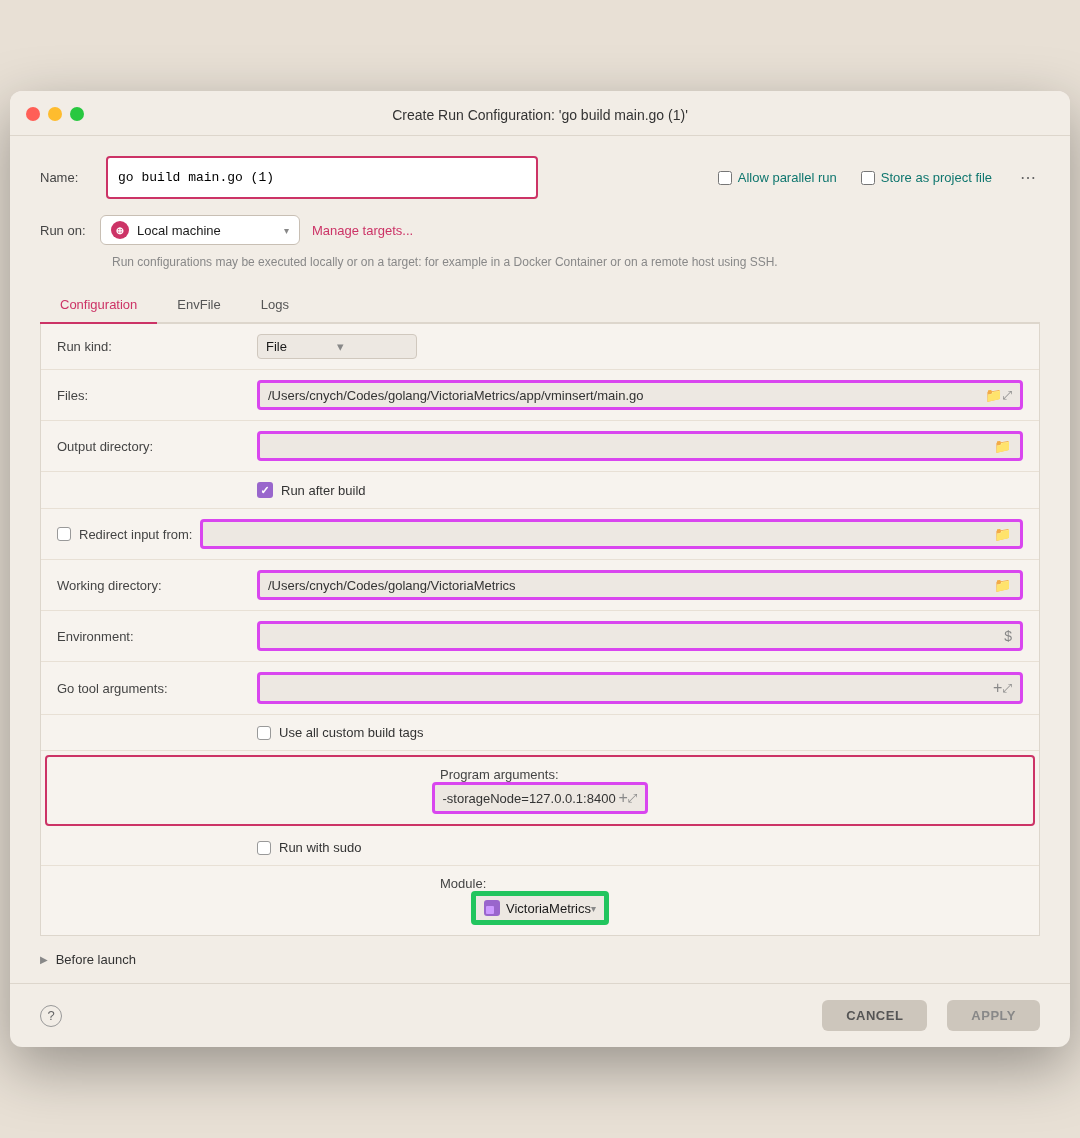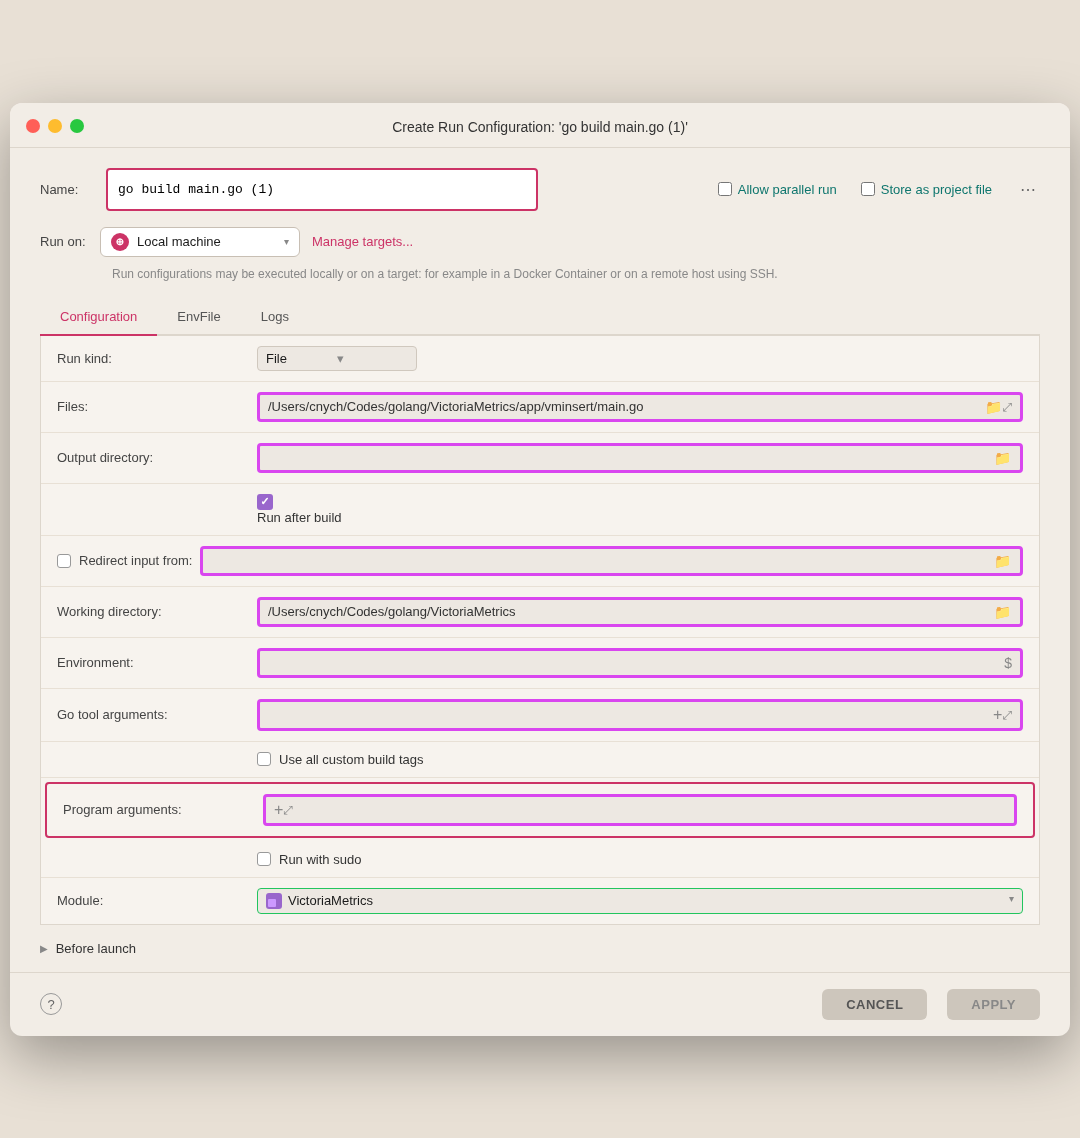--- a/index.html
+++ b/index.html
@@ -185,20 +185,21 @@
     }
     .config-row {
       display: flex;
       align-items: center;
       padding: 10px 16px;
       border-bottom: 1px solid #e8e0d5;
       min-height: 44px;
     }
     .config-row:last-child {
       border-bottom: none;
+      flex-direction: column;
     }
     .config-label {
       font-size: 13px;
       color: #444;
       min-width: 200px;
       flex-shrink: 0;
     }
     .config-field-wrapper {
       flex: 1;
       display: flex;
@@ -343,23 +344,23 @@
       border-radius: 6px;
       background: #cdc6bc;
       color: #888;
       font-size: 13px;
       font-weight: 600;
       cursor: pointer;
       letter-spacing: 0.5px;
     }
     .module-select {
       display: flex;
-      align-items: flex-start;
+      align-items: center;
       background: #ede8e2;
-      border: 1px solid #22c55e;
+      border: 5px solid #22c55e;
       border-radius: 4px;
       padding: 4px 8px;
       flex: 1;
       cursor: pointer;
     }
     .module-icon {
       width: 16px;
       height: 16px;
       background: #9966cc;
       border-radius: 3px;
@@ -450,21 +451,21 @@
 
       <div class="config-row">
         <span class="config-label">Output directory:</span>
         <div class="config-field-wrapper">
           <input type="text" style="">
           <span class="folder-icon">📁</span>
         </div>
       </div>
 
       <div class="checkbox-row">
-        <div style="margin-left: 200px; display: flex;  flex-direction: column;">
+        <div style="margin-left: 200px; display: flex; align-items: center;">
           <span class="checked-checkbox"></span>
           <span class="checkbox-label">Run after build</span>
         </div>
       </div>
 
       <div class="config-row">
         <div style="display: flex; align-items: center;">
           <span class="unchecked-checkbox"></span>
           <span class="config-label" style="min-width: auto;">Redirect input from:</span>
         </div>
@@ -503,20 +504,21 @@
         <div style="margin-left: 200px; display: flex; align-items: center;">
           <span class="unchecked-checkbox"></span>
           <span class="checkbox-label">Use all custom build tags</span>
         </div>
       </div>
 
       <div style="border: 2px solid #cc3366; border-radius: 4px; margin: 4px; background: #f7f3ee;">
         <div class="config-row" style="border-bottom: none;">
           <span class="config-label">Program arguments:</span>
           <div class="config-field-wrapper">
+            <input type="text" value="-storageNode=127.0.0.1:8400" style="">
             <span class="plus-icon">+</span>
             <span class="expand-icon">⤢</span>
           </div>
         </div>
       </div>
 
       <div class="checkbox-row">
         <div style="margin-left: 200px; display: flex; align-items: center;">
           <span class="unchecked-checkbox"></span>
           <span class="checkbox-label">Run with sudo</span>

